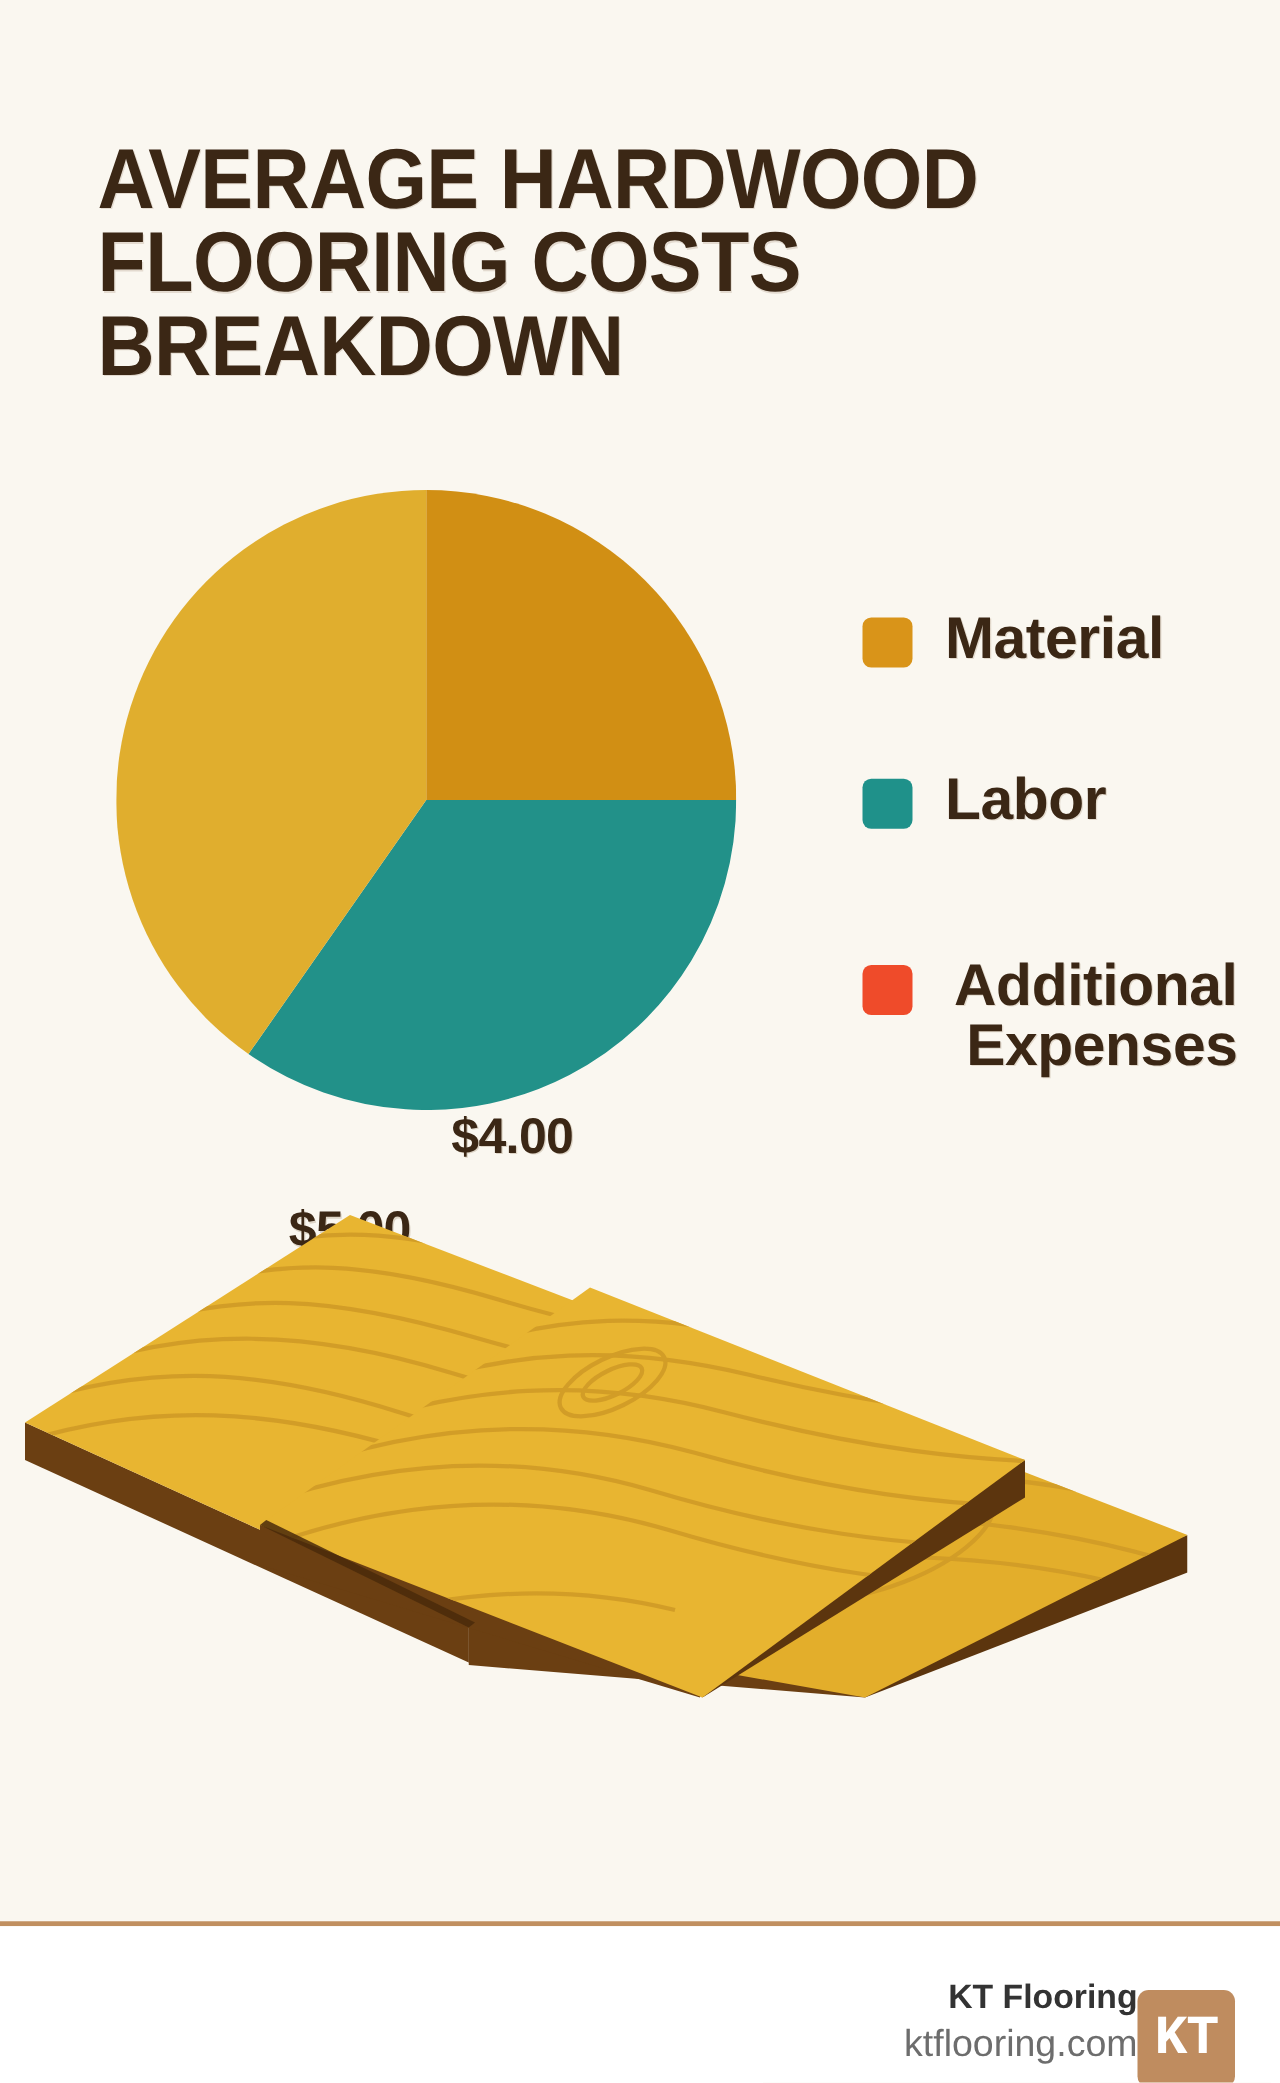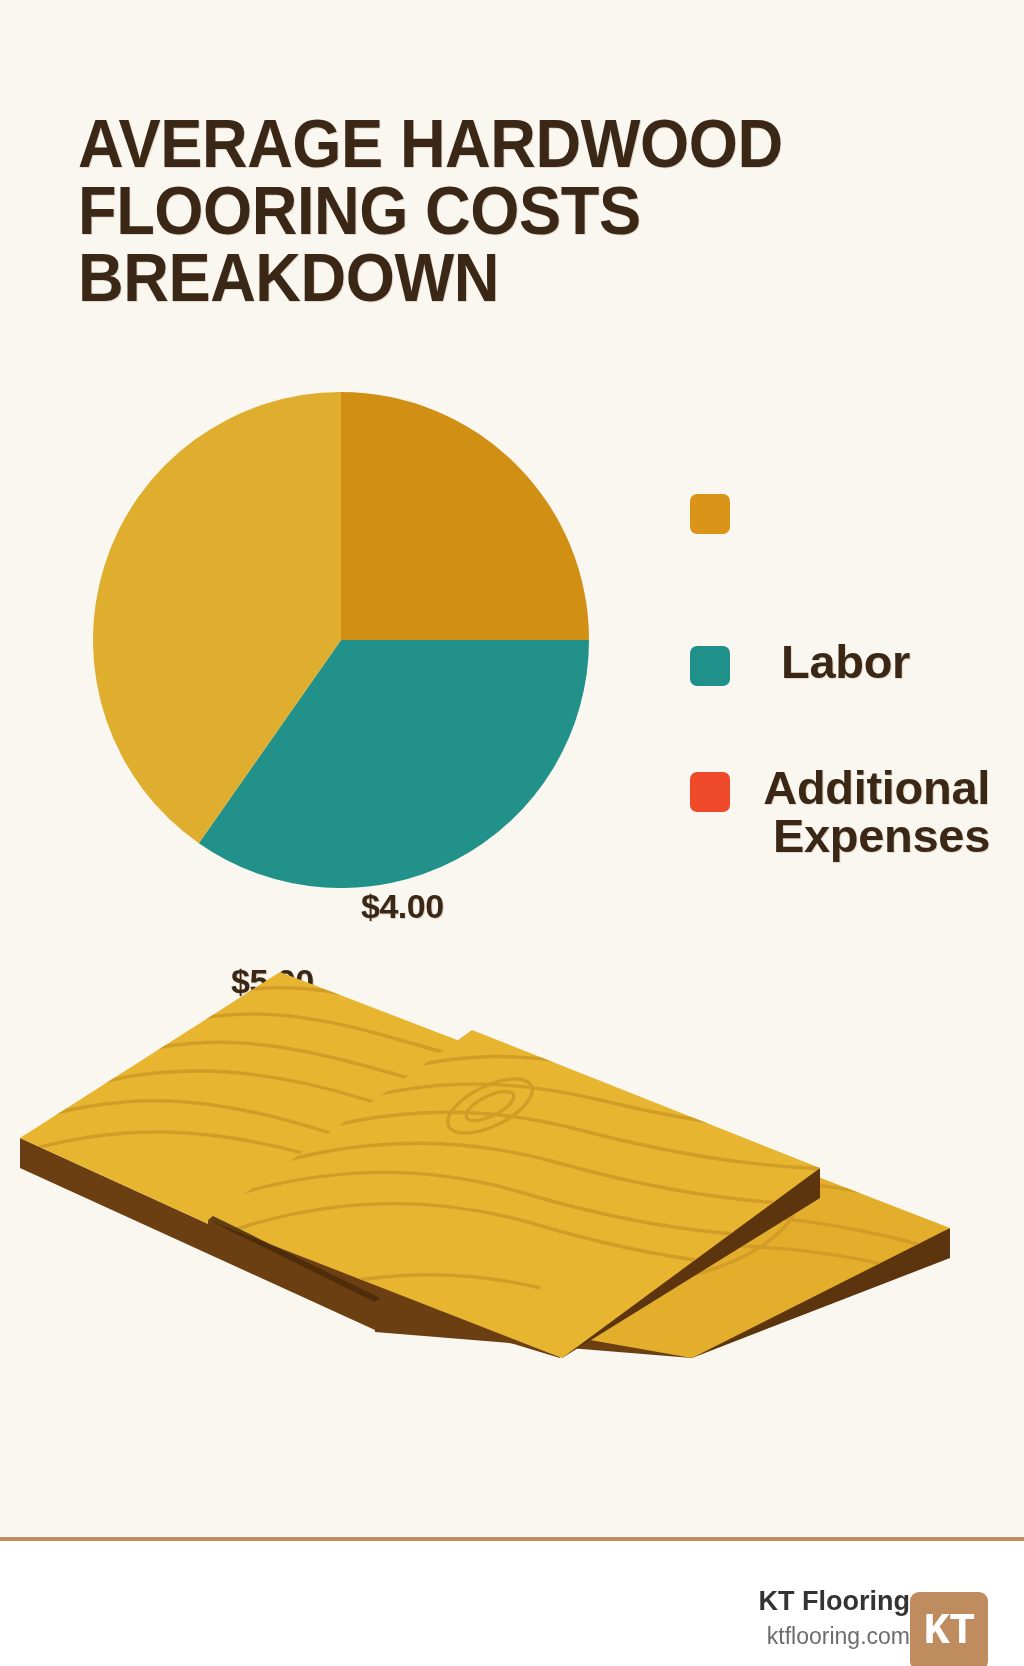--- a/index.html
+++ b/index.html
@@ -67,21 +67,21 @@
     width: 496px;
     height: 496px;
   }
   .pie-svg { display:block; width:496px; height:496px; }
 
   .pie-label {
     position: absolute;
     color: #3b2715;
     font-family: "Liberation Sans Narrow", "Liberation Sans", sans-serif;
     font-weight: bold;
-    font-size: 34px;
+    font-size: 40px;
     letter-spacing: -0.5px;
     text-shadow: 1px 1px 0 rgba(120,90,50,0.22);
     white-space: nowrap;
   }
   .pie-label.l0 { left: 268px; top: 495px; }   
   .pie-label.l1 { left: 244px; top: 688px; }   
   .pie-label.l2 { left: 138px; top: 570px; }   
 
   
   .legend {
@@ -90,21 +90,21 @@
     top: 486px;
     width: 300px;
   }
   .legend-row {
     position: absolute;
     left: 0;
     display: flex;
     align-items: flex-start;
   }
   .legend-row.r0 { top: 0px; }
-  .legend-row.r1 { top: 152px; gap: 25px; }
+  .legend-row.r1 { top: 129px; }
   .legend-row.r2 { top: 278px; text-align: right; }
 
   .swatch {
     width: 40px;
     height: 40px;
     border-radius: 7px;
     flex: none;
     margin-top: 8px;
   }
   .legend-label {
@@ -150,21 +150,21 @@
   .brand-name {
     color: #333333;
     font-family: "Liberation Sans", sans-serif;
     font-weight: bold;
     font-size: 27px;
     line-height: 1.2;
   }
   .brand-url {
     color: #6d6d6d;
     font-family: "Liberation Sans", sans-serif;
-    font-size: 23px;
+    font-size: 30px;
     line-height: 1.35;
     margin-top: 3px;
   }
   .brand-logo {
     width: 78px;
     height: 78px;
     border-radius: 9px;
     background: #bf8c5f;
     color: #ffffff;
     font-family: Liberation Mono, monospace;
@@ -198,20 +198,21 @@
     </svg>
     <span class="pie-label l0">$4.00</span>
     <span class="pie-label l1">$4.00</span>
     <span class="pie-label l2">$5.00</span>
   </div>
 
   <div class="legend">
 
     <div class="legend-row r0">
       <span class="swatch" style="background:#d99419"></span>
+      <span class="legend-label">Material</span>
     </div>
 
     <div class="legend-row r1">
       <span class="swatch" style="background:#1f918a"></span>
       <span class="legend-label">Labor</span>
     </div>
 
     <div class="legend-row r2">
       <span class="swatch" style="background:#ef4b2a"></span>
       <span class="legend-label" style="max-width:240px; display:block;">Additional Expenses</span>

